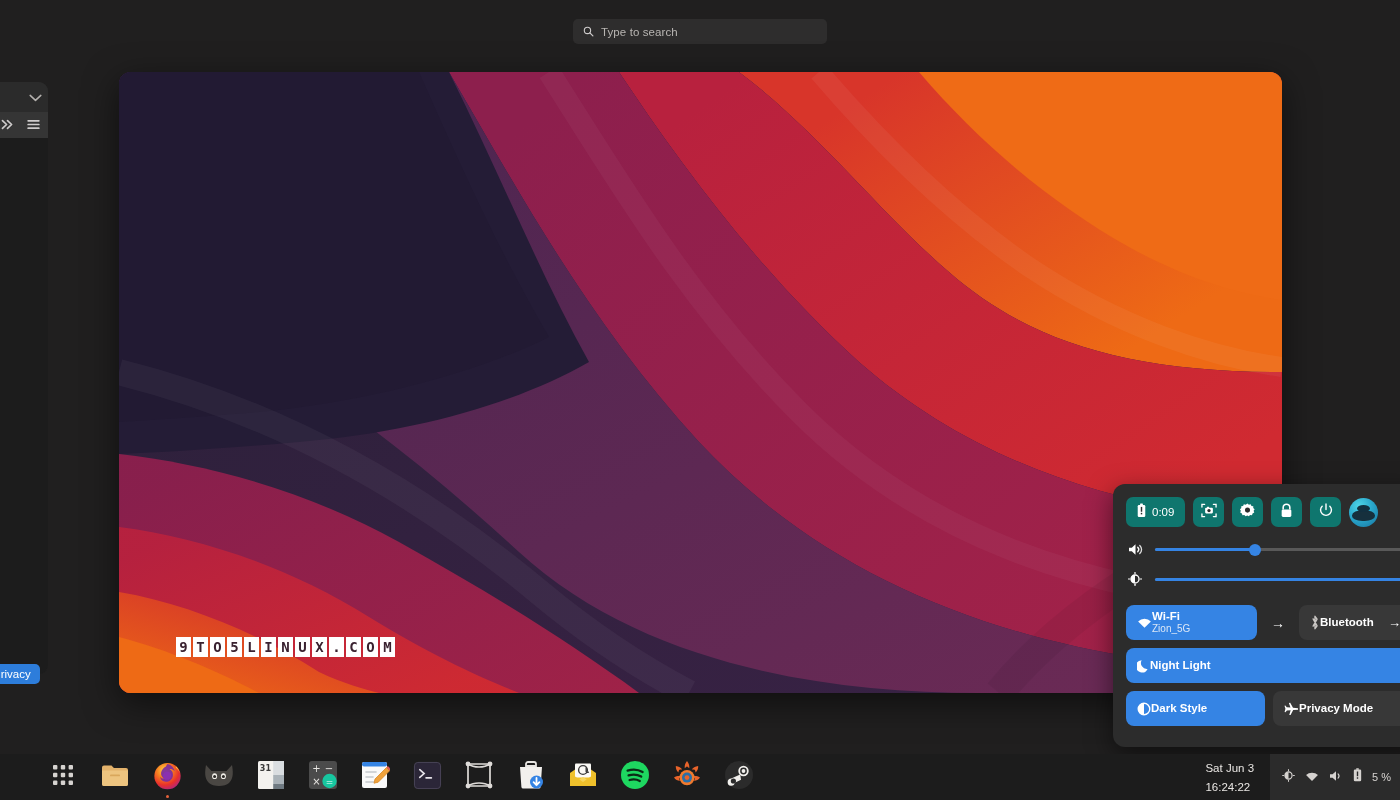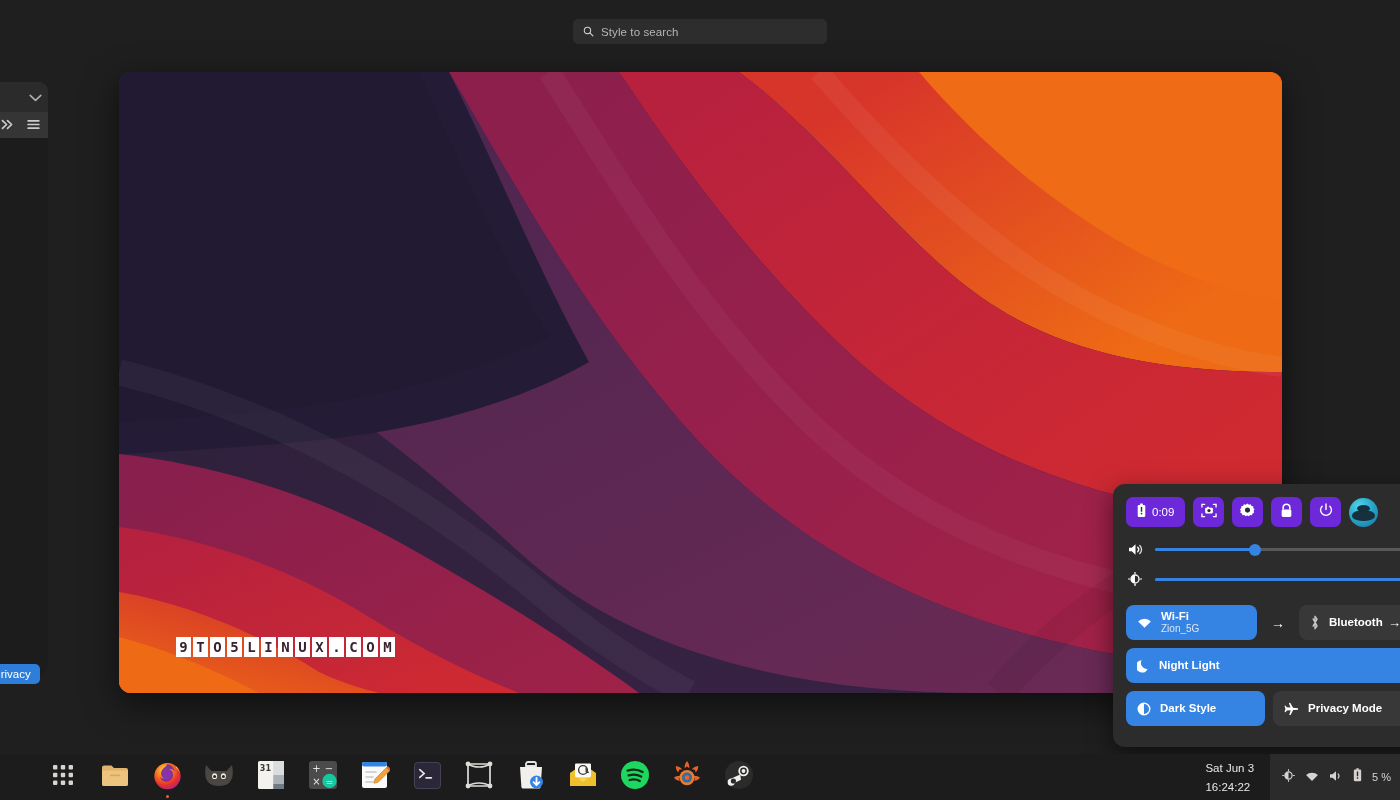--- a/index.html
+++ b/index.html
@@ -71,21 +71,21 @@
   
   .qs {
     position: absolute; left: 1113px; top: 484px;
     width: 310px; height: 263px;
     background: #2c2c2c; border-radius: 12px;
     padding: 13px 11px 12px 13px;
     box-shadow: 0 8px 26px rgba(0,0,0,.5);
   }
   .qs-top { display: flex; align-items: center; gap: 8px; }
   .qs-btn {
-    background: #6d28d9; border-radius: 7px; height: 30px;
+    background: #0f766e; border-radius: 7px; height: 30px;
     display: flex; align-items: center; justify-content: center;
     color: #ffffff;
   }
   .qs-battery { padding: 0 11px; gap: 6px; }
   .qs-battery .lbl { font-size: 11.5px; color: #fff; }
   .qs-icon-btn { width: 31px; }
   .avatar {
     width: 29px; height: 29px; border-radius: 50%;
     background: radial-gradient(circle at 35% 28%, #4fd5e8 0%, #2aa8cc 45%, #1673a0 100%);
     position: relative; overflow: hidden; flex: none;
@@ -104,21 +104,21 @@
   .slider-row { display: flex; align-items: center; gap: 11px; margin-top: 16px; }
   .slider-row .s-ico { width: 18px; color: #fff; display: flex; justify-content: center; }
   .track { flex: 1; height: 3px; background: #595959; border-radius: 2px; position: relative; margin-right: 6px; }
   .fill { position: absolute; left: 0; top: 0; height: 3px; background: #3584e4; border-radius: 2px; }
   .knob { position: absolute; top: -4.5px; width: 12px; height: 12px; border-radius: 50%; background: #3584e4; transform: translateX(-6px); }
 
   .tiles { margin-top: 19px; display: flex; flex-direction: column; gap: 8px; }
   .tile-row { display: flex; gap: 8px; }
   .tile {
     flex: 1; height: 35px; border-radius: 8px;
-    display: flex; align-items: center; gap: 9px;
+    display: flex; align-items: center; 
     padding: 0 11px; background: #383838; color: #fff;
     min-width: 0;
   }
   .tile.on { background: #3584e4; }
   .tile .t-ico { flex: none; display: flex; align-items: center; }
   .tile .t-txt { display: flex; flex-direction: column; justify-content: center; min-width: 0; }
   .tile .t-title { font-size: 11.5px; font-weight: bold; line-height: 1.15; white-space: nowrap; }
   .tile .t-sub { font-size: 10px; color: #dbe7f7; line-height: 1.15; white-space: nowrap; }
   .tile .arrow { margin-left: auto; font-size: 13px; color: #fff; flex: none; }
 
@@ -150,21 +150,21 @@
 
 <div id="screen">
 
   <div class="search-wrap">
     <span>
       <svg width="11" height="11" viewBox="0 0 16 16">
           <circle cx="6.5" cy="6.5" r="4.6" fill="none" stroke="#cfcccc" stroke-width="1.6"></circle>
           <line x1="10" y1="10" x2="14.4" y2="14.4" stroke="#cfcccc" stroke-width="1.8" stroke-linecap="round"></line>
         </svg>
     </span>
-    <span class="search-ph">Style to search</span>
+    <span class="search-ph">Type to search</span>
   </div>
 
   <div class="partial-win">
     <div class="pw-head">
       <span>
         <svg width="13" height="8" viewBox="0 0 14 9">
             <polyline points="1,1.6 7,7.2 13,1.6" fill="none" stroke="#b4b1ae" stroke-width="1.7" stroke-linecap="round" stroke-linejoin="round"></polyline>
           </svg>
       </span>
     </div>

